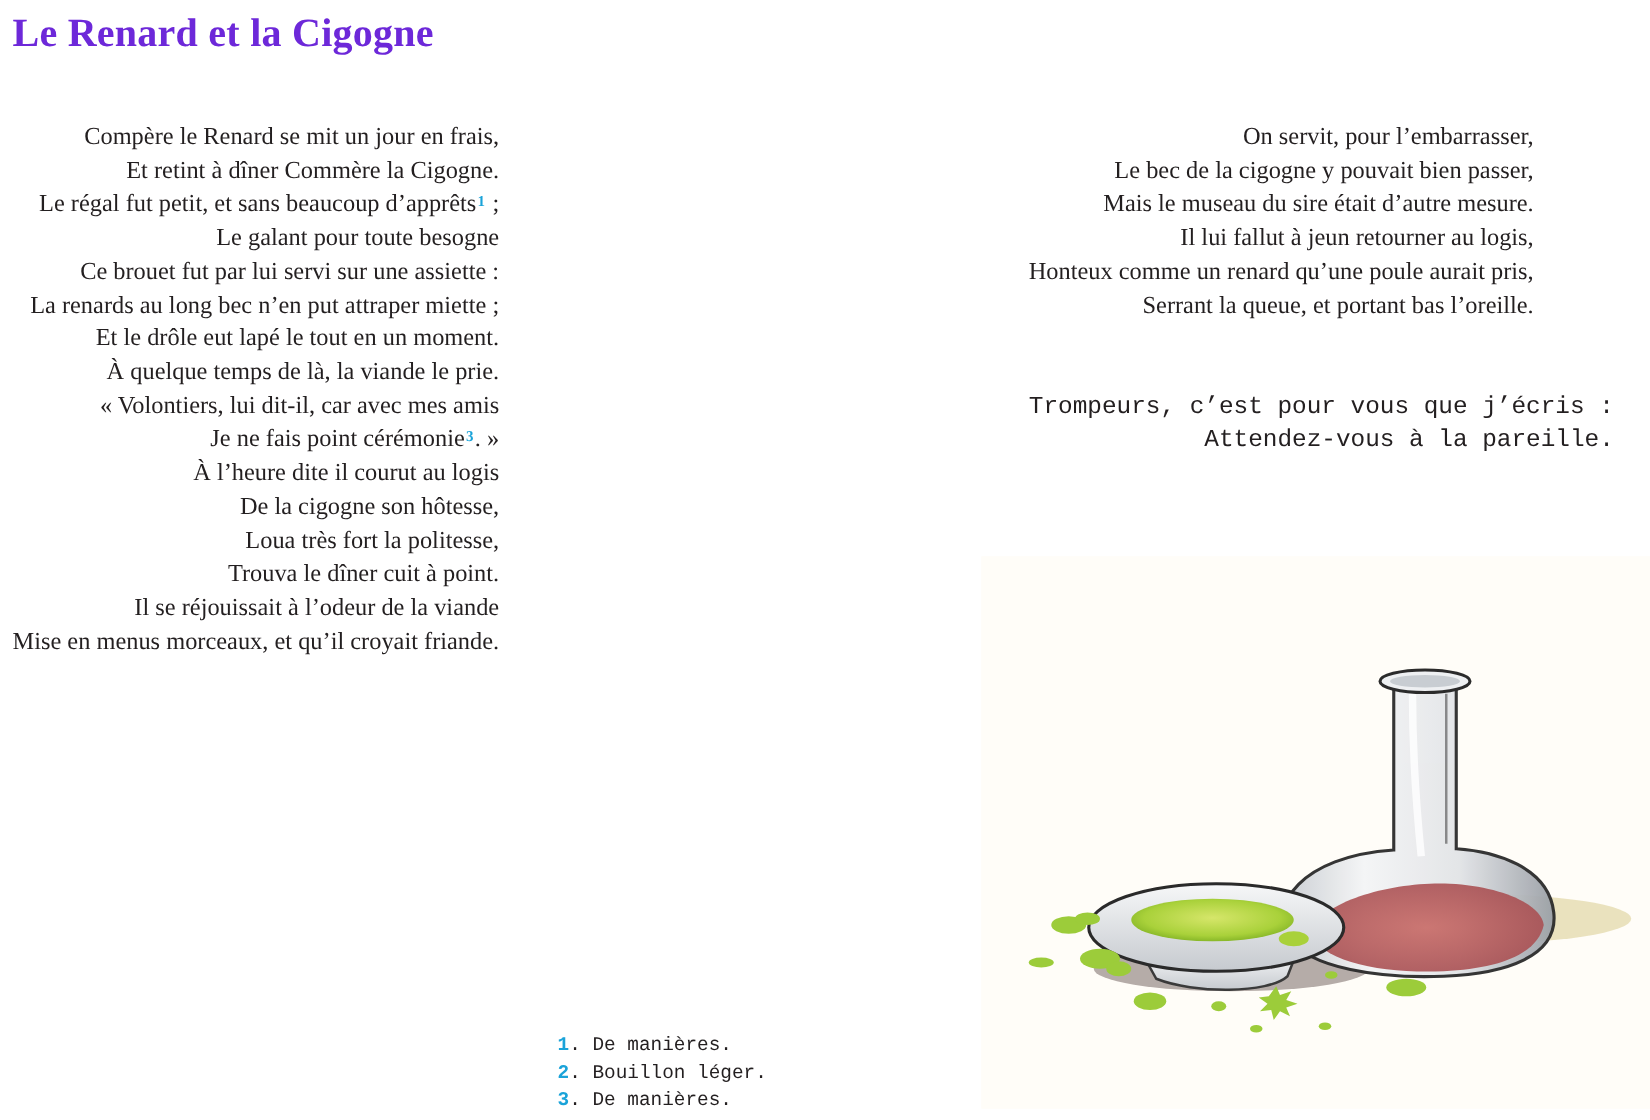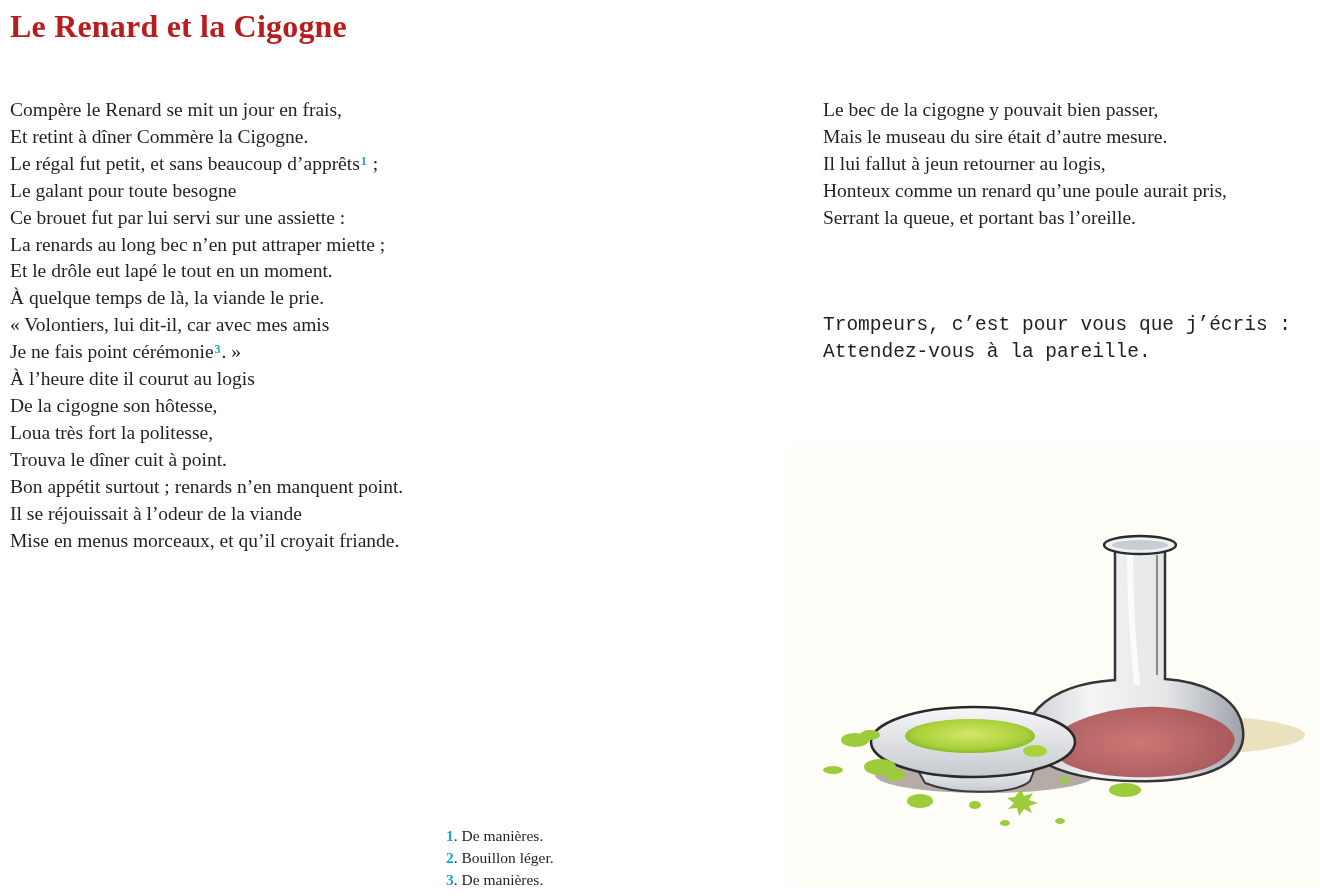--- a/index.html
+++ b/index.html
@@ -16,31 +16,32 @@
     color: #231f20;
   }
   .title {
     position: absolute;
     left: 10px;
     top: 6px;
     margin: 0;
     font-size: 32px;
     font-weight: bold;
     letter-spacing: 0.2px;
-    color: #b91c1c;
+    color: #6d28d9;
     line-height: 40px;
   }
   .stanza {
     position: absolute;
     margin: 0;
     padding: 0;
     list-style: none;
     font-size: 19.5px;
     line-height: 26.9px;
     white-space: nowrap;
+    text-align: right;
   }
   .stanza li { margin: 0; padding: 0; }
   .col-left { left: 10px; top: 97px; }
   .col-right-1 { left: 823px; top: 97px; }
   .col-right-2 { left: 823px; top: 312px; font-family: Liberation Mono, monospace; }
   .fn-ref {
     color: #1aa3d9;
     font-weight: bold;
     font-size: 12px;
     vertical-align: top;
@@ -52,20 +53,21 @@
   .footnotes {
     position: absolute;
     left: 446px;
     top: 825px;
     margin: 0;
     padding: 0;
     list-style: none;
     font-size: 15.5px;
     line-height: 22px;
     white-space: nowrap;
+    font-family: Liberation Mono, monospace;
   }
   .footnotes .num {
     color: #1aa3d9;
     font-weight: bold;
   }
   .illustration {
     position: absolute;
     left: 785px;
     top: 445px;
     width: 535px;
@@ -91,26 +93,26 @@
   <li><span>Ce brouet fut par lui servi sur une assiette :</span></li>
   <li><span>La renards au long bec n’en put attraper miette ;</span></li>
   <li><span>Et le drôle eut lapé le tout en un moment.</span></li>
   <li><span>À quelque temps de là, la viande le prie.</span></li>
   <li><span>« Volontiers, lui dit-il, car avec mes amis</span></li>
   <li><span>Je ne fais point cérémonie</span><sup class="fn-ref">3</sup><span>. »</span></li>
   <li><span>À l’heure dite il courut au logis</span></li>
   <li><span>De la cigogne son hôtesse,</span></li>
   <li><span>Loua très fort la politesse,</span></li>
   <li><span>Trouva le dîner cuit à point.</span></li>
-  <li><span>Bon appétit surtout ; renards n’en manquent point.</span></li>
   <li><span>Il se réjouissait à l’odeur de la viande</span></li>
   <li><span>Mise en menus morceaux, et qu’il croyait friande.</span></li>
 </ul>
 
 <ul class="stanza col-right-1">
+  <li><span>On servit, pour l’embarrasser,</span></li>
   <li><span>Le bec de la cigogne y pouvait bien passer,</span></li>
   <li><span>Mais le museau du sire était d’autre mesure.</span></li>
   <li><span>Il lui fallut à jeun retourner au logis,</span></li>
   <li><span>Honteux comme un renard qu’une poule aurait pris,</span></li>
   <li><span>Serrant la queue, et portant bas l’oreille.</span></li>
 </ul>
 
 <ul class="stanza col-right-2">
   <li><span>Trompeurs, c’est pour vous que j’écris :</span></li>
   <li><span>Attendez-vous à la pareille.</span></li>

